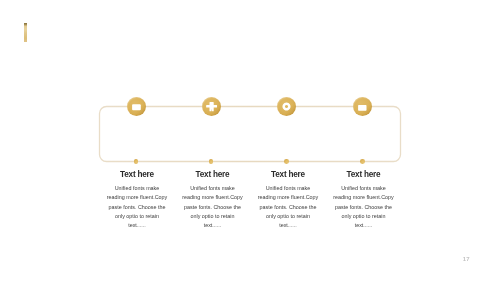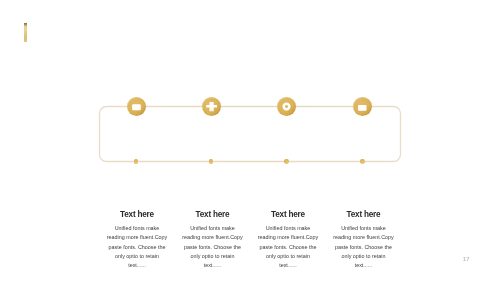--- a/index.html
+++ b/index.html
@@ -14,21 +14,21 @@
 
   .node{position:absolute;width:19px;height:19px;border-radius:50%;
         background:radial-gradient(circle at 128% 124%, rgba(150,105,30,0.40) 0%, rgba(150,105,30,0.18) 28%, rgba(150,105,30,0) 52%), radial-gradient(circle at 40% 34%, #e0bb68 0%, #ddb55c 40%, #d8ad50 70%, #d2a546 100%);
         box-shadow: inset 0.6px 0.8px 1.2px rgba(255,250,233,0.30), inset -0.6px -0.8px 1.2px rgba(160,114,30,0.18);}
   .node svg{position:absolute;left:0;top:0;}
 
   .dot{position:absolute;width:4.8px;height:4.8px;border-radius:50%;
        background:radial-gradient(circle at 62% 66%, #e7c474 0%, #e0b95f 45%, #d2a344 80%, #bf8f33 100%);}
 
   .col{position:absolute;width:120px;text-align:center;}
-  .col .title{font-size:8.2px;font-weight:bold;color:#2b2b2b;line-height:10px;letter-spacing:-0.22px;margin-top:40px;}
+  .col .title{font-size:8.2px;font-weight:bold;color:#2b2b2b;line-height:10px;letter-spacing:-0.22px;}
   .col .body{font-size:5.4px;color:#3d3d3d;font-weight:400;}
   .col .body .ln{display:block;height:9.3px;line-height:9.3px;}
 
   .pagenum{position:absolute;left:462.8px;top:256.4px;font-size:6px;color:#c4c4c4;font-weight:bold;}
 </style>
 </head>
 <body>
 
 <div class="slide">
 

